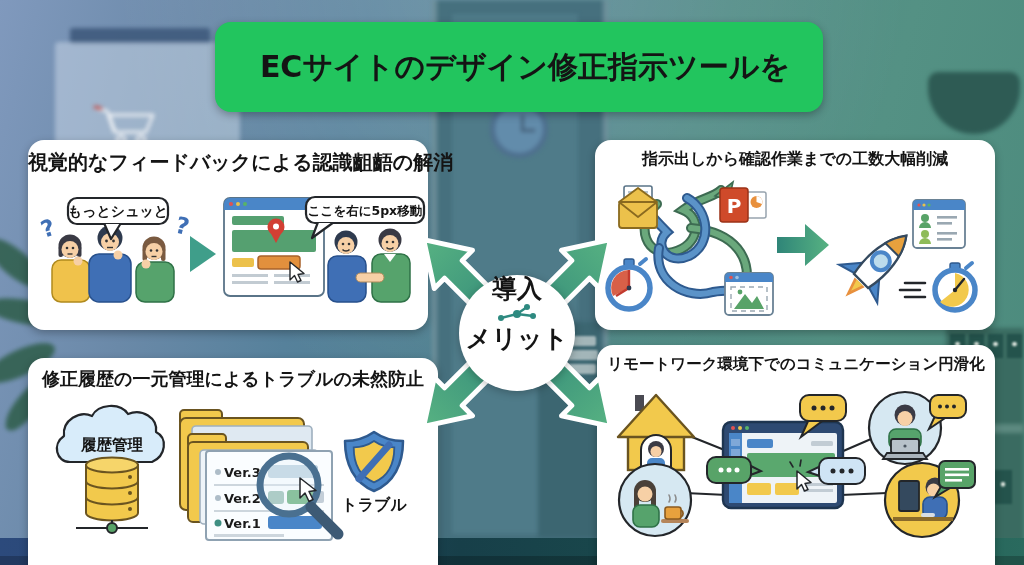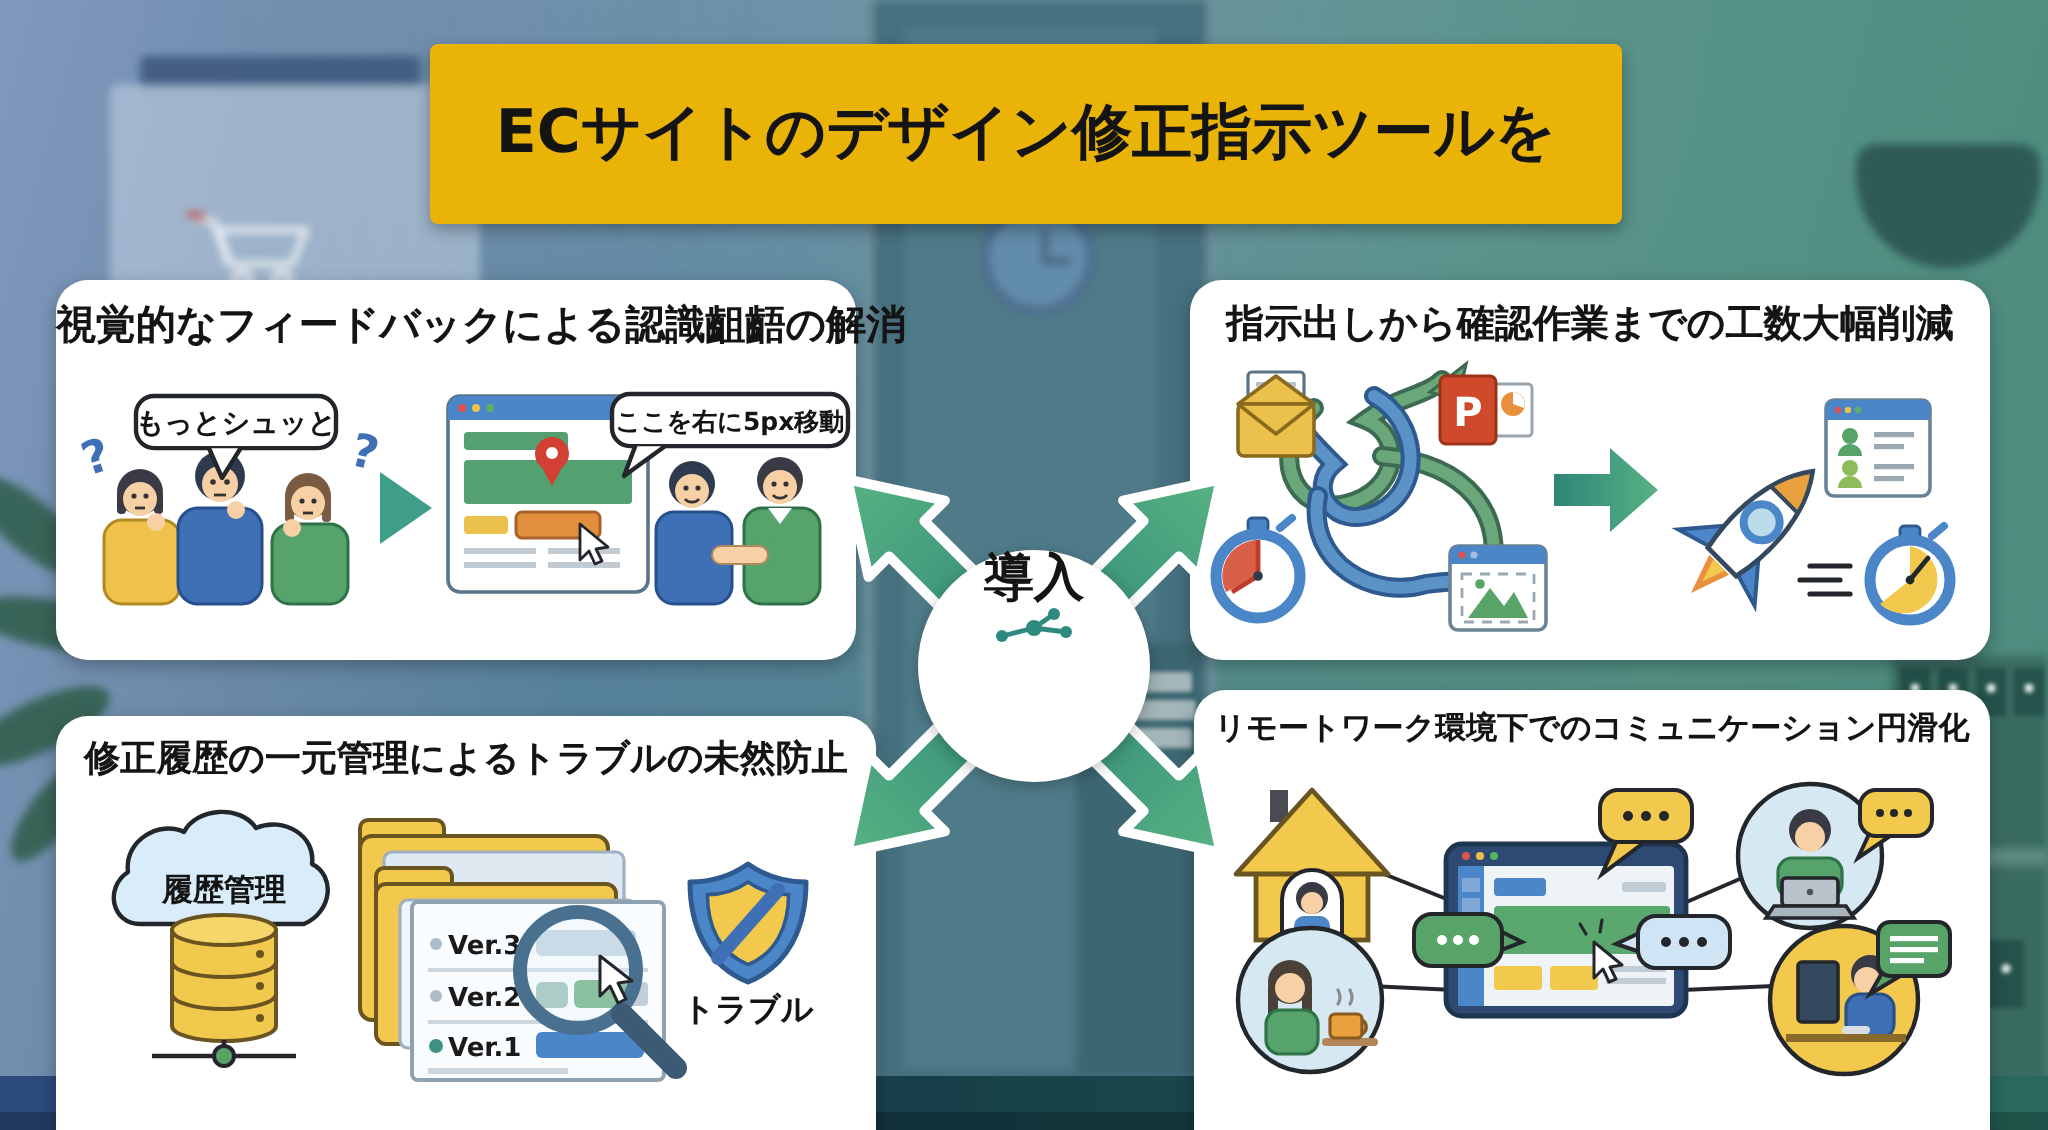--- a/index.html
+++ b/index.html
@@ -21,32 +21,32 @@
   .lamp{left:928px;top:72px;width:92px;height:62px;background:#2e5b54;border-radius:10px 10px 46px 46px;}
   .shelf{left:946px;top:328px;width:78px;height:214px;background:#3a6b61;}
   .shelf-strip{left:944px;top:424px;width:80px;height:9px;background:#5d8a80;}
   .binder{position:absolute;background:radial-gradient(circle at 50% 42%,#dfe8e0 2px,transparent 2.6px),#24534c;filter:blur(1px);}
   .tray{position:absolute;background:#cfd8d8;opacity:.7;filter:blur(1px);border-radius:2px;}
   .cabinet{left:538px;top:322px;width:62px;height:216px;background:#3c6671;}
   .floor{position:absolute;left:0;top:538px;width:1024px;height:27px;filter:none;
          background:linear-gradient(90deg,#2c4a7c 0%,#27486f 18%,#173f49 45%,#1a4a4c 65%,#226058 85%,#2a6a5e 100%);}
   .floor2{position:absolute;left:0;top:556px;width:1024px;height:9px;background:rgba(0,0,0,.22);}
   
-  .title-box{position:absolute;left:215px;top:22px;width:596px;height:90px;background:#eab308;border-radius:4px;
-             box-shadow:0 3px 8px rgba(0,0,0,.30);display:flex;flex-direction:column;align-items:center;justify-content:center;z-index:5;}
+  .title-box{position:absolute;left:215px;top:22px;width:596px;height:90px;background:#22c55e;border-radius:16px;
+             box-shadow:0 3px 8px rgba(0,0,0,.30);display:flex;flex-direction:column;align-items:center;justify-content:center;z-index:5;padding-left:12px;}
   .title-box div{font-size:30px;font-weight:800;color:#141414;line-height:1.32;white-space:nowrap;}
   
   .panel{position:absolute;background:#fff;border-radius:16px;box-shadow:0 3px 9px rgba(0,0,0,.28);z-index:2;}
   #p-tl{left:28px;top:140px;width:400px;height:190px;}
   #p-tr{left:595px;top:140px;width:400px;height:190px;}
   #p-bl{left:28px;top:358px;width:410px;height:231px;}
   #p-br{left:597px;top:345px;width:398px;height:253px;}
   .panel-heading{position:absolute;left:0;right:0;top:9px;text-align:center;font-weight:800;color:#141414;white-space:nowrap;}
   #p-tl .panel-heading{font-size:20px;}
-  #p-tr .panel-heading{font-size:19px;}
+  #p-tr .panel-heading{font-size:16px;}
   #p-bl .panel-heading{font-size:18px;}
   #p-br .panel-heading{font-size:15.5px;}
   .panel svg{position:absolute;left:0;top:0;}
   
   #arrows{position:absolute;left:405px;top:195px;z-index:3;}
   #merit-circle{position:absolute;left:459px;top:275px;width:116px;height:116px;border-radius:50%;background:#fff;
                 box-shadow:0 2px 8px rgba(0,0,0,.25);z-index:4;display:flex;flex-direction:column;align-items:center;justify-content:flex-start;gap:1px;}
   #merit-circle .mc-txt{font-size:25px;font-weight:800;color:#141414;line-height:1.1;}
   svg text{font-family:"DejaVu Sans","Liberation Sans",sans-serif;}
 </style>
@@ -493,15 +493,16 @@
   </svg>
   <div id="merit-circle">
     <div class="mc-txt">導入</div>
     <svg width="42" height="20" viewBox="0 0 42 20">
       <path d="M21,10 L5,14 M21,10 L31,3 M21,10 L37,12" stroke="#2e8a80" stroke-width="2.4" fill="none"></path>
       <circle cx="5" cy="14" r="3" fill="#2e8a80"></circle>
         <circle cx="31" cy="3" r="3" fill="#2e8a80"></circle>
       <circle cx="37" cy="12" r="3" fill="#2e8a80"></circle>
         <circle cx="21" cy="10" r="4" fill="#2e8a80"></circle>
     </svg>
+    <div class="mc-txt">メリット</div>
   </div>
 
 </div>
 
 </body></html>

